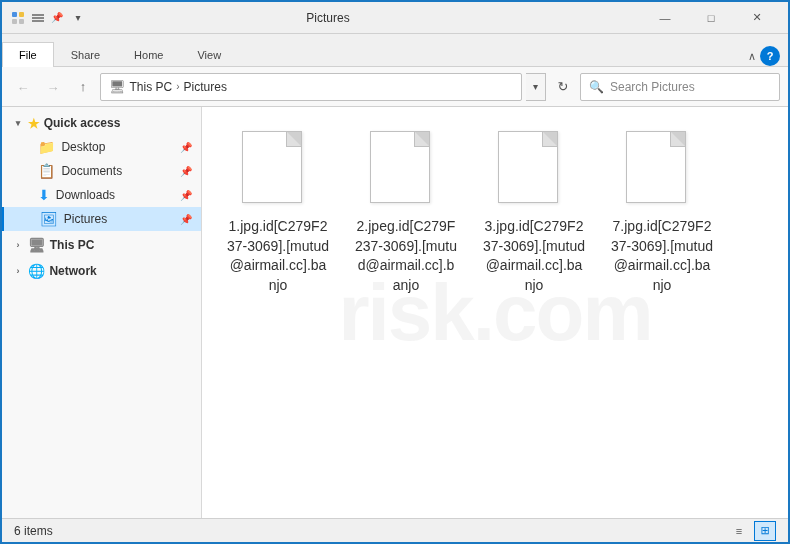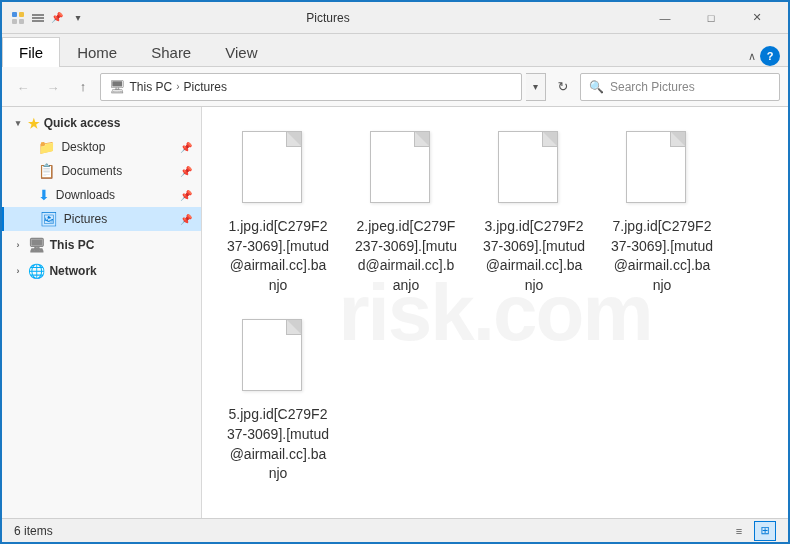--- a/index.html
+++ b/index.html
@@ -81,21 +81,21 @@
     }
 
     .ribbon-tabs {
       display: flex;
       height: 32px;
       align-items: flex-end;
     }
 
     .ribbon-tab {
       padding: 6px 16px;
-      font-size: 15px;
+      font-size: 11px;
       cursor: pointer;
       border: 1px solid transparent;
       border-bottom: none;
       margin-bottom: -1px;
     }
     .ribbon-tab.active {
       background: #fff;
       border-color: #d0d0d0;
       border-bottom-color: #fff;
       color: #000;
@@ -409,22 +409,22 @@
     <div class="window-controls">
       <div class="win-btn">—</div>
       <div class="win-btn">□</div>
       <div class="win-btn close">✕</div>
     </div>
   </div>
 
   <div class="ribbon">
     <div class="ribbon-tabs">
       <div class="ribbon-tab active">File</div>
+      <div class="ribbon-tab">Share</div>
       <div class="ribbon-tab">Home</div>
-      <div class="ribbon-tab">Share</div>
       <div class="ribbon-tab">View</div>
       <div style="margin-left:auto;display:flex;align-items:center;padding-right:8px;gap:4px;">
         <div style="font-size:11px;color:#555;cursor:pointer;">∧</div>
         <div style="width:20px;height:20px;background:#0078d7;border-radius:50%;display:flex;align-items:center;justify-content:center;color:#fff;font-size:11px;font-weight:bold;cursor:pointer;">?</div>
       </div>
     </div>
   </div>
 
   <div class="address-bar">
     <div class="nav-btn disabled">←</div>
@@ -521,26 +521,20 @@
               <div class="file-page"></div>
             </div>
             <div class="file-label">3.jpg.id[C279F237-3069].[mutud@airmail.cc].banjo</div>
           </div>
           <div class="file-item">
             <div class="file-icon-wrapper">
               <div class="file-page"></div>
             </div>
             <div class="file-label">7.jpg.id[C279F237-3069].[mutud@airmail.cc].banjo</div>
           </div>
-          <div class="file-item">
-            <div class="file-icon-wrapper">
-              <div class="file-page"></div>
-            </div>
-            <div class="file-label">5.jpg.id[C279F237-3069].[mutud@airmail.cc].banjo</div>
-          </div>
         </div>
     </div>
 
   </div>
 
   <div class="status-bar">
     <span>6 items</span>
     <div class="status-right">
       <div class="view-btn">≡</div>
       <div class="view-btn active">⊞</div>

